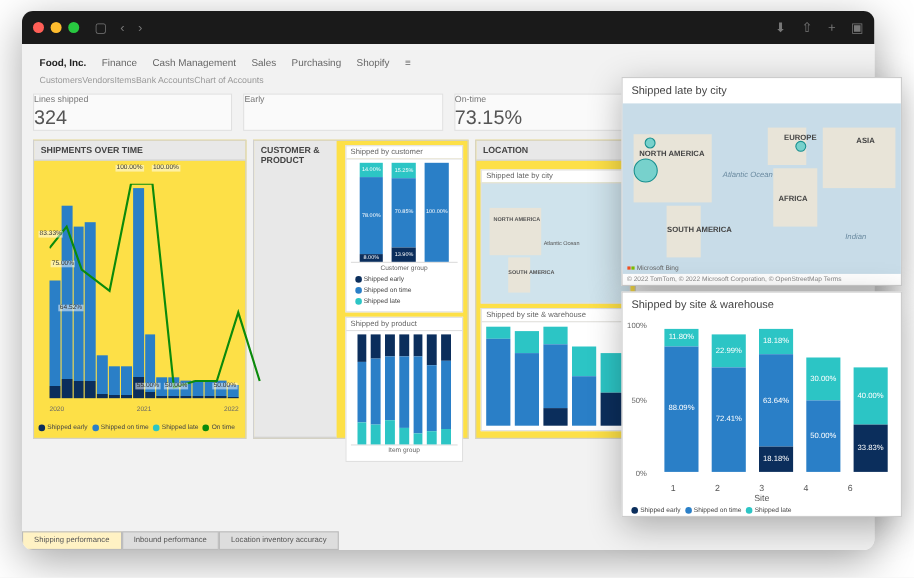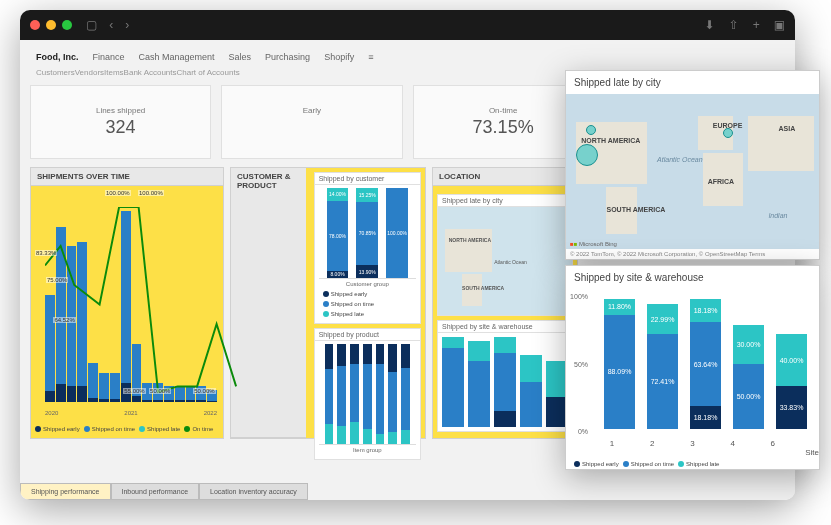--- a/index.html
+++ b/index.html
@@ -10,21 +10,21 @@
 .dot{width:10px;height:10px;border-radius:50%}
 .dr{background:#ff5f57}.dy{background:#febc2e}.dg{background:#28c840}
 .nav-l{display:flex;gap:12px;margin-left:14px}
 .nav-icn{color:#777;font-size:12px}
 .nav-r{display:flex;gap:14px}
 .content{background:#f2f2f2;height:460px;padding:8px 10px;position:relative}
 .topnav{display:flex;gap:14px;font-size:9px;color:#666;padding:4px 6px}
 .topnav b{color:#222;font-weight:700}
 .subnav{display:flex;font-size:8px;color:#999;padding:2px 6px 8px}
 .kpis{display:flex;gap:10px;margin-bottom:8px}
-.kpi{flex:1;background:#fafafa;border:1px solid #e0e0e0;padding:20px;text-align:center}
+.kpi{flex:1;background:#fafafa;border:1px solid #e0e0e0;padding:0;text-align:left}
 .kpi .lbl{font-size:8px;color:#777;margin-bottom:2px}
 .kpi .val{font-size:18px;color:#555}
 .row{display:flex;gap:6px}
 .panel{background:#fde047;border:1px solid #d0d0d0}
 .phead{font-size:8px;font-weight:700;color:#444;padding:4px 6px;background:#e8e8e8;border-bottom:1px solid #d0d0d0}
 .pbody{padding:4px;position:relative}
 .subtitle{font-size:7px;color:#666;padding:2px 4px;background:#fff;border:1px solid #e0e0e0;border-bottom:none}
 .chartbox{background:#fff;border:1px solid #e0e0e0;padding:4px}
 
 .sot{width:194px;height:272px}
@@ -368,21 +368,21 @@
         </div>
       </div>
  </div>
  <div style="display:flex;justify-content:space-around;font-size:8px;color:#555;padding:0 26px">
   <span>1</span>
       <span>2</span>
       <span>3</span>
       <span>4</span>
       <span>6</span>
  </div>
- <div style="text-align:right;font-size:8px;color:#555">Site</div>
+ <div style="text-align:center;font-size:8px;color:#555">Site</div>
  <div class="legend" style="padding:4px 8px">
   <span class="lg">
         <span class="sw c-nv"></span>
         <span>Shipped early</span>
       </span>
   <span class="lg">
         <span class="sw c-bl"></span>
         <span>Shipped on time</span>
       </span>
   <span class="lg">

